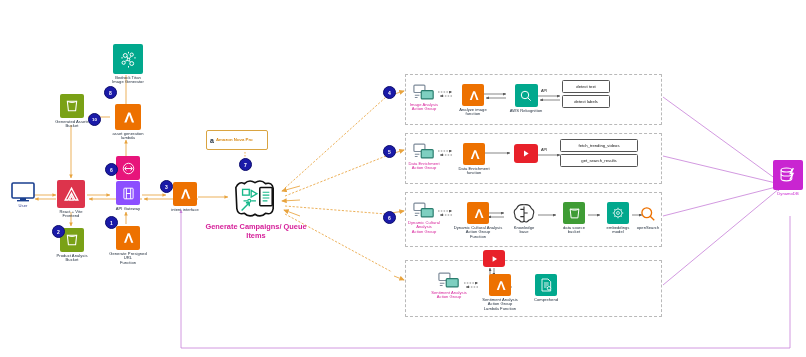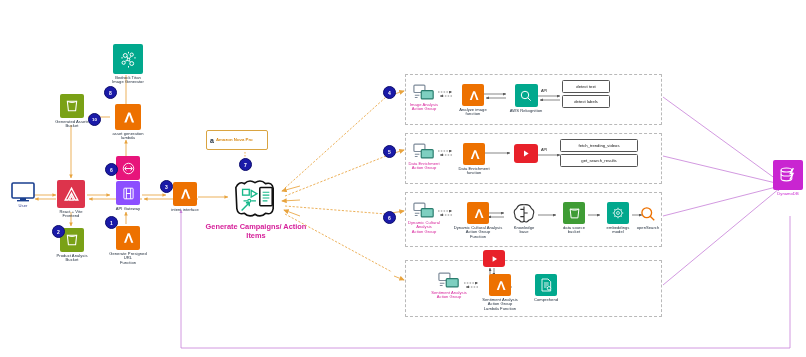--- a/index.html
+++ b/index.html
@@ -264,21 +264,21 @@
         <path d="M14 26 h4 M22 26 h5" stroke="#17b88a" stroke-width="1.4"></path>
         <circle cx="20" cy="26" r="1.6" fill="none" stroke="#17b88a" stroke-width="1.2"></circle>
         <path d="M12 36 L20 28 M20 28 L16.5 28 M20 28 L20 31.5" stroke="#17b88a" stroke-width="1.5" fill="none"></path>
         <rect x="31" y="12" width="13" height="19" rx="1" fill="#fff" stroke="#111" stroke-width="1.6"></rect>
         <path d="M34 17 h7 M34 20 h7 M34 23 h7 M34 26 h5" stroke="#17b88a" stroke-width="1.2"></path>
       </svg>
     </div>
   </div>
   <div class="centerlabel" style="left:196px;top:222px;width:120px;">
     <span>Generate Campaigns/
-Action Items</span>
+Queue Items</span>
   </div>
 
   <div class="badge" style="left:383px;top:86px;">4</div>
   <div class="node" style="left:406px;top:84px;width:36px;">
     <div class="ico" style="width:22px;height:17px;">
       <svg viewBox="0 0 24 18" width="22" height="17">
         <rect x="1" y="1" width="12" height="8" rx="1" fill="#fff" stroke="#7d8a99" stroke-width="1.3"></rect>
         <rect x="9" y="7" width="13" height="9" rx="1" fill="#7ecfc0" stroke="#2a7d6e" stroke-width="1.3"></rect>
         <path d="M2 12 h5 M2 14.5 h3" stroke="#7d8a99" stroke-width="1.1"></path>
       </svg>

